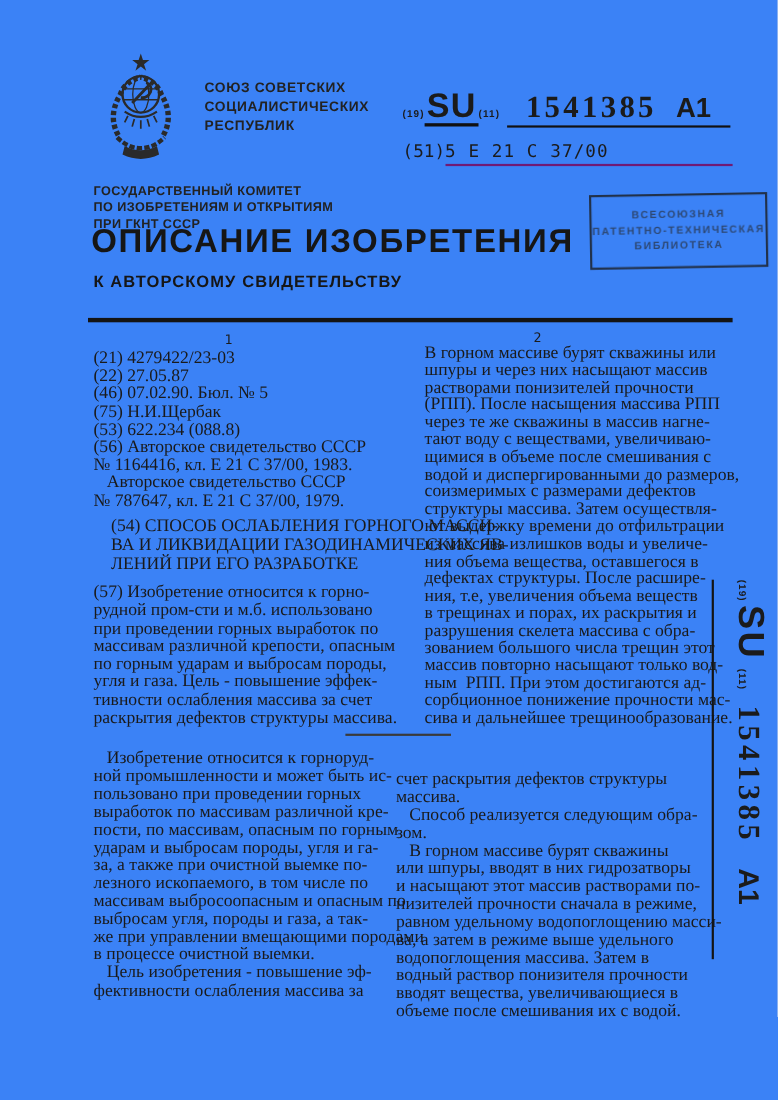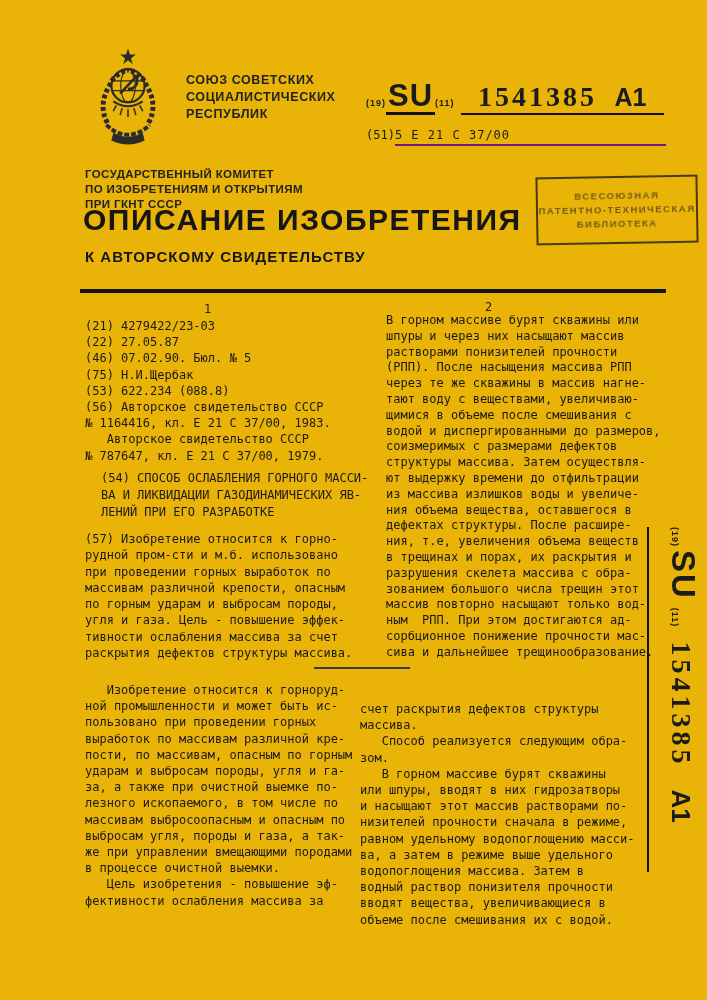--- a/index.html
+++ b/index.html
@@ -1,18 +1,18 @@
 <!DOCTYPE html>
 <html><head>
 <meta charset="utf-8">
 <style>
   html,body{margin:0;padding:0;background:#e8e8e6;}
   .page{
     position:relative;width:707px;height:1000px;margin:0 auto;
-    background:#eab308;color:#1b1b1b;overflow:hidden;
+    background:#3b82f6;color:#1b1b1b;overflow:hidden;
     font-family:"DejaVu Sans Mono", monospace;
   }
   
   .emblem{position:absolute;left:84px;top:46px;width:88px;height:104px;}
   .union{
     position:absolute;left:186px;top:72px;
     font-family:"Liberation Sans",sans-serif;font-size:12.5px;font-weight:700;
     letter-spacing:.6px;line-height:17px;white-space:pre-line;color:#222;
   }
   .pub-row{
@@ -25,21 +25,21 @@
     letter-spacing:1px;border-bottom:3.5px solid #111;padding:0 2px 1px 2px;line-height:1;
   }
   .num-line{
     flex:1;display:flex;justify-content:space-evenly;align-items:baseline;
     border-bottom:2.5px solid #111;margin-left:6px;padding-bottom:2px;
   }
   .pub-number{font-family:"Liberation Serif",serif;font-size:28px;font-weight:700;letter-spacing:3px;line-height:1;}
   .pub-kind{font-family:"Liberation Sans",sans-serif;font-size:25px;font-weight:700;line-height:1;}
   .ipc-row{
     position:absolute;left:366px;top:128px;width:300px;display:flex;align-items:baseline;
-    font-size:12px;
+    font-size:16px;
   }
   .ipc-class{flex:1;border-bottom:2px solid #701a75;padding-bottom:2px;letter-spacing:1px;}
   .committee{
     position:absolute;left:85px;top:167px;
     font-family:"Liberation Sans",sans-serif;font-size:11.5px;font-weight:700;
     letter-spacing:.4px;line-height:15px;white-space:pre-line;color:#222;
   }
   .stamp{
     position:absolute;left:536px;top:176px;width:158px;height:64px;
     border:2px solid rgba(25,25,25,.78);transform:rotate(-1deg);
@@ -56,21 +56,21 @@
   .doc-subtitle{
     position:absolute;left:85px;top:248px;
     font-family:"Liberation Sans",sans-serif;font-size:15px;font-weight:700;
     letter-spacing:1px;color:#161616;
   }
   .rule-main{position:absolute;left:80px;top:289px;width:586px;height:4px;background:#141414;}
   .col-num{position:absolute;font-size:12px;}
   .col-num.n1{left:204px;top:302px;}
   .col-num.n2{left:485px;top:300px;}
   
-  .tcol{position:absolute;font-size:12px;white-space:pre;color:#1a1a1a;}
+  .tcol{position:absolute;font-size:16px;white-space:pre;color:#1a1a1a;font-family:Liberation Serif, serif;}
   .biblio{left:85px;top:318px;line-height:16.2px;}
   .title54{left:101px;top:470px;line-height:17px;}
   .abstract57{left:85px;top:531px;line-height:16.3px;}
   .col2abs{left:386px;top:313px;line-height:15.8px;}
   .divider-small{position:absolute;left:314px;top:667px;width:96px;height:2px;background:#3a3a3a;}
   .bodyleft{left:85px;top:682px;line-height:16.2px;}
   .bodyright{left:360px;top:701px;line-height:16.2px;}
   
   .vpub{
     position:absolute;left:700px;top:527px;height:48px;width:345px;

